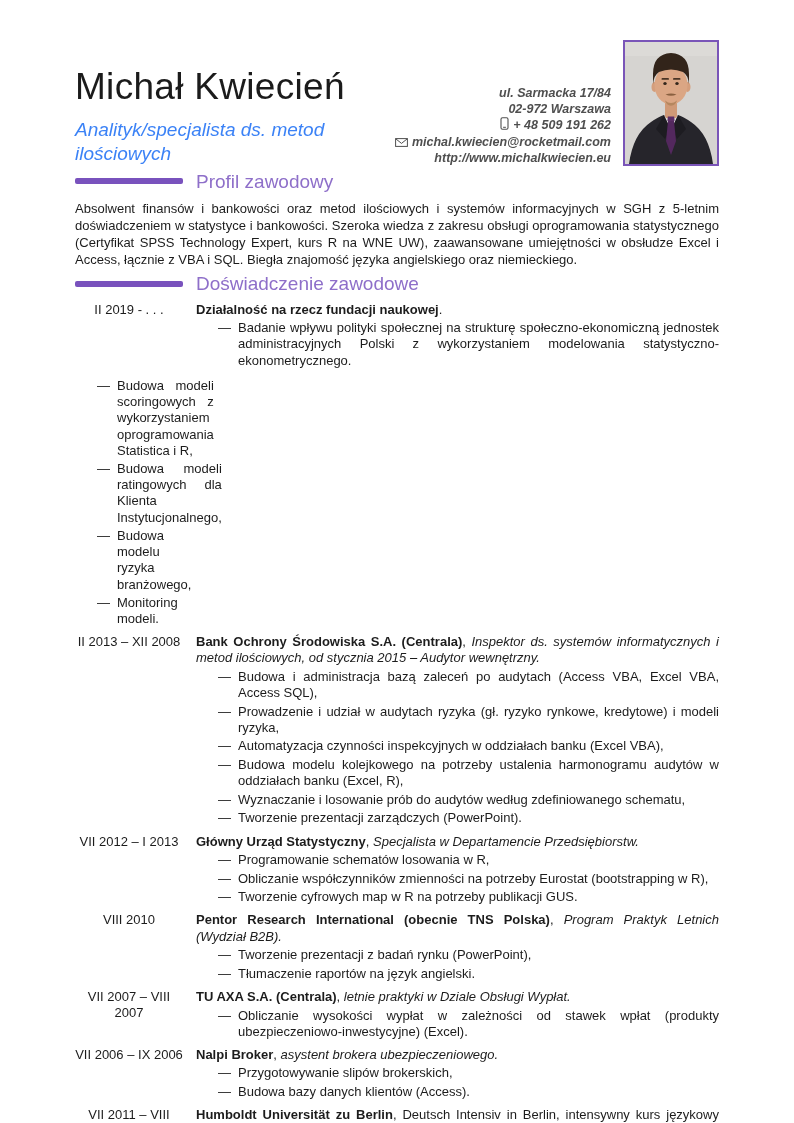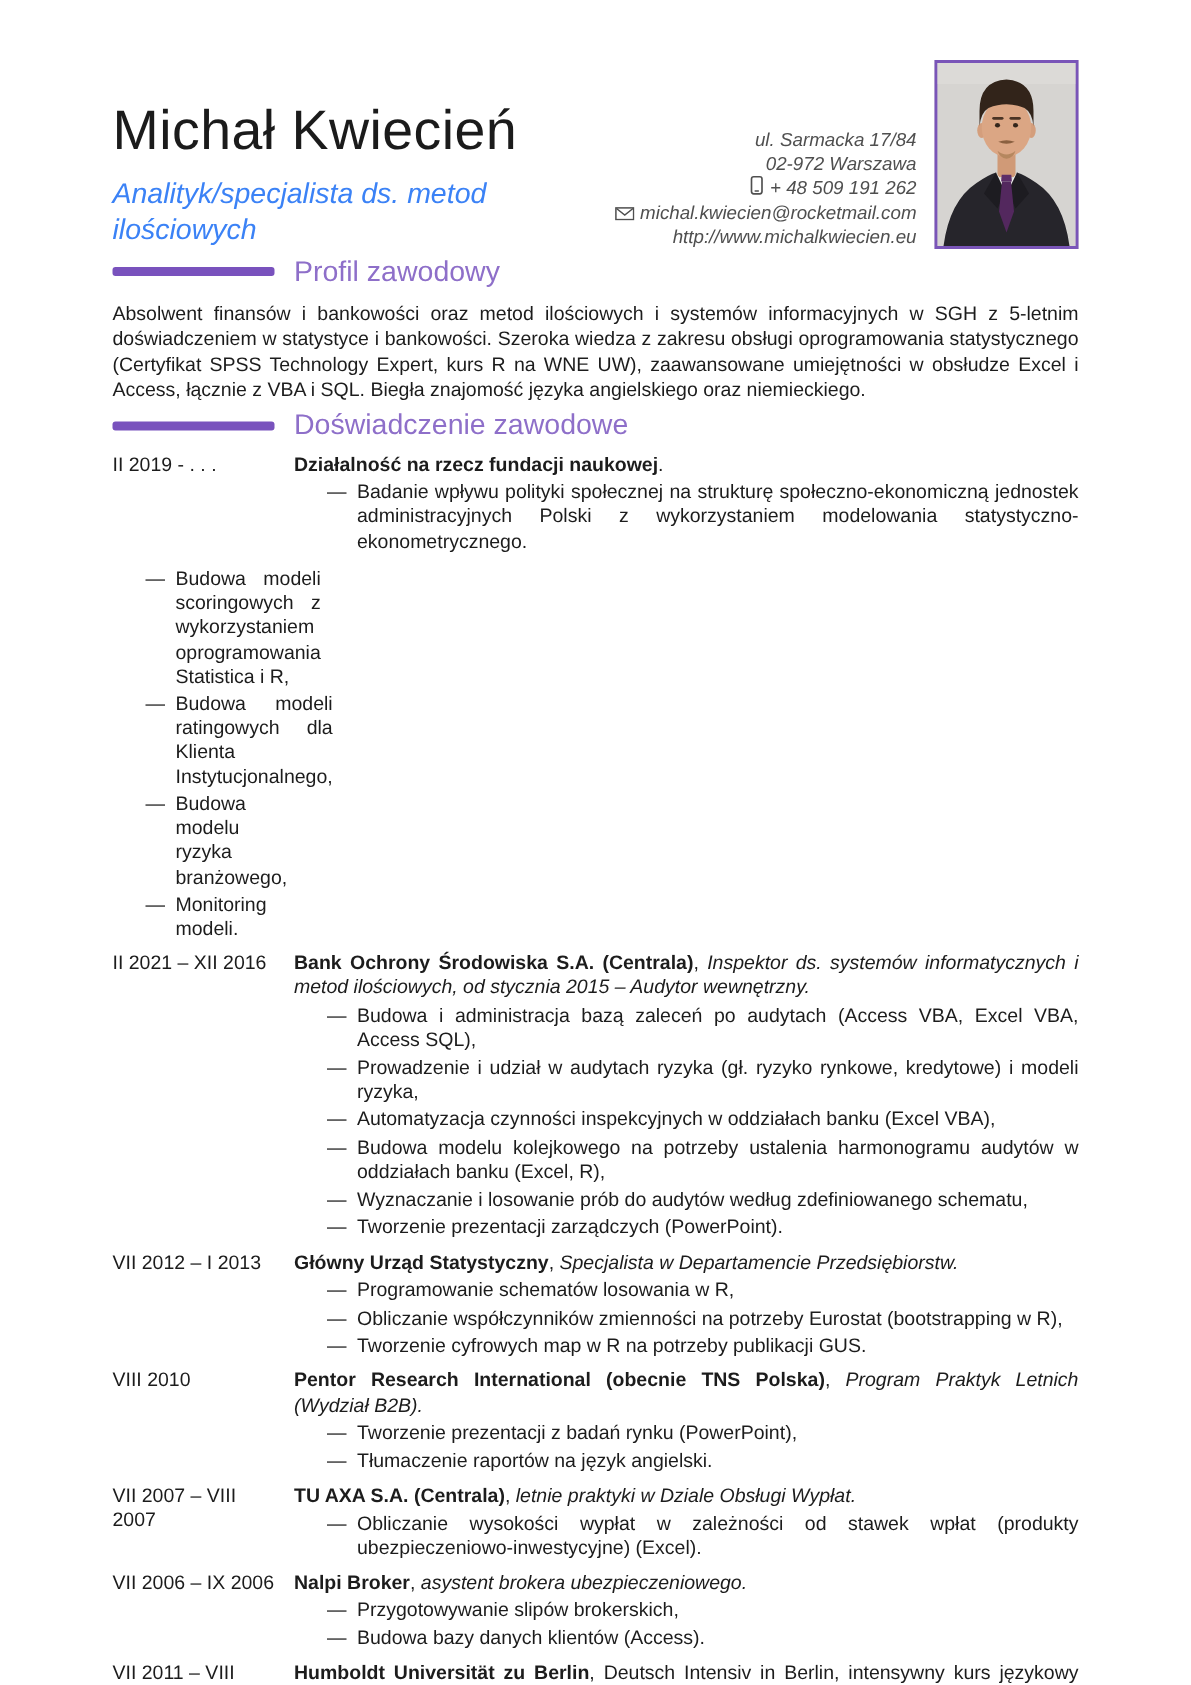--- a/index.html
+++ b/index.html
@@ -16,34 +16,34 @@
     font-family:"Liberation Sans",sans-serif;color:var(--text);
     overflow:hidden;
   }
   
   .cv-header{display:flex;align-items:flex-start;}
   .header-left{flex:1;padding-top:26px;}
   .name{font-size:37px;font-weight:400;margin:0;color:#1b1b1b;letter-spacing:.3px;}
   .subtitle{margin-top:10px;font-style:italic;font-size:19px;color:#3b82f6;max-width:305px;line-height:1.25;}
   .contact{
     text-align:right;font-style:italic;font-size:12.5px;color:var(--muted);
-    line-height:1.24;padding-top:46px;margin-right:12px;white-space:nowrap;
+    line-height:1.24;padding-top:46px;margin-right:12px;white-space:nowrap;font-weight:bold;
   }
   .c-line{margin:0;}
   .cicon{display:inline-block;margin-right:4px;vertical-align:-1px;}
   .photo{width:92px;height:122px;border:2px solid var(--photo-border);flex:none;background:#d6d4d1;}
   .photo svg{display:block;}
   
   .cv-section{margin-top:4px;}
   .sec-row{display:grid;grid-template-columns:108px 1fr;column-gap:13px;align-items:center;}
   .sec-bar{height:6px;background:var(--accent-bar);border-radius:2px;}
   .sec-title{margin:0;font-size:19px;font-weight:400;color:var(--accent-heading);line-height:1.15;}
   .profile{margin:9px 0 0 0;font-size:13px;line-height:1.3;text-align:justify;}
   .entry{display:grid;grid-template-columns:108px 1fr;column-gap:13px;margin-top:7px;font-size:13px;line-height:1.24;}
-  .entry-date{text-align:left;}
+  .entry-date{text-align:center;}
   .entry-head{text-align:justify;}
   .org{font-weight:700;}
   .it{font-style:italic;}
   .bullet{display:flex;margin-top:2.5px;padding-left:22px;}
   .dash{flex:none;width:20px;}
   .btext{flex:1;text-align:justify;}
 </style>
 </head>
 <body>
 
@@ -136,21 +136,21 @@
               <span class="dash">—</span>
               <div class="btext">Budowa modelu ryzyka branżowego,</div>
             </div>
             <div class="bullet">
               <span class="dash">—</span>
               <div class="btext">Monitoring modeli.</div>
             </div>
           </div>
         </div>
         <div class="entry">
-          <div class="entry-date">II 2021 – XII 2016</div>
+          <div class="entry-date">II 2013 – XII 2008</div>
           <div class="entry-body">
             <div class="entry-head"><span class="org">Bank Ochrony Środowiska S.A. (Centrala)</span>, <span class="desc it">Inspektor ds. systemów informatycznych i metod ilościowych, od stycznia 2015 – Audytor wewnętrzny.</span></div>
             <div class="bullet">
               <span class="dash">—</span>
               <div class="btext">Budowa i administracja bazą zaleceń po audytach (Access VBA, Excel VBA, Access SQL),</div>
             </div>
             <div class="bullet">
               <span class="dash">—</span>
               <div class="btext">Prowadzenie i udział w audytach ryzyka (gł. ryzyko rynkowe, kredytowe) i modeli ryzyka,</div>
             </div>

